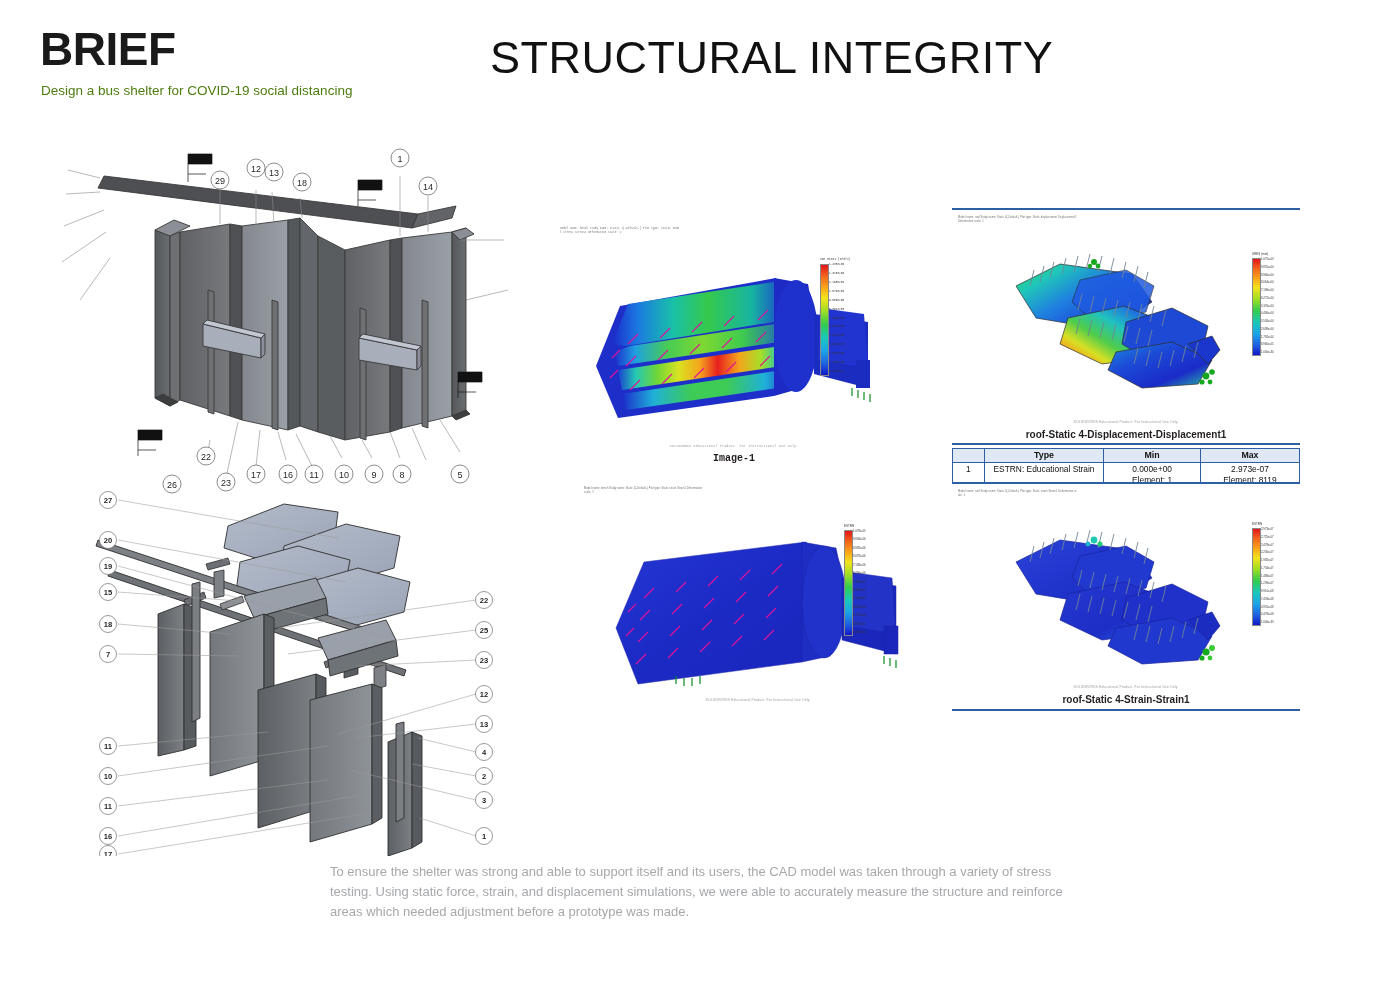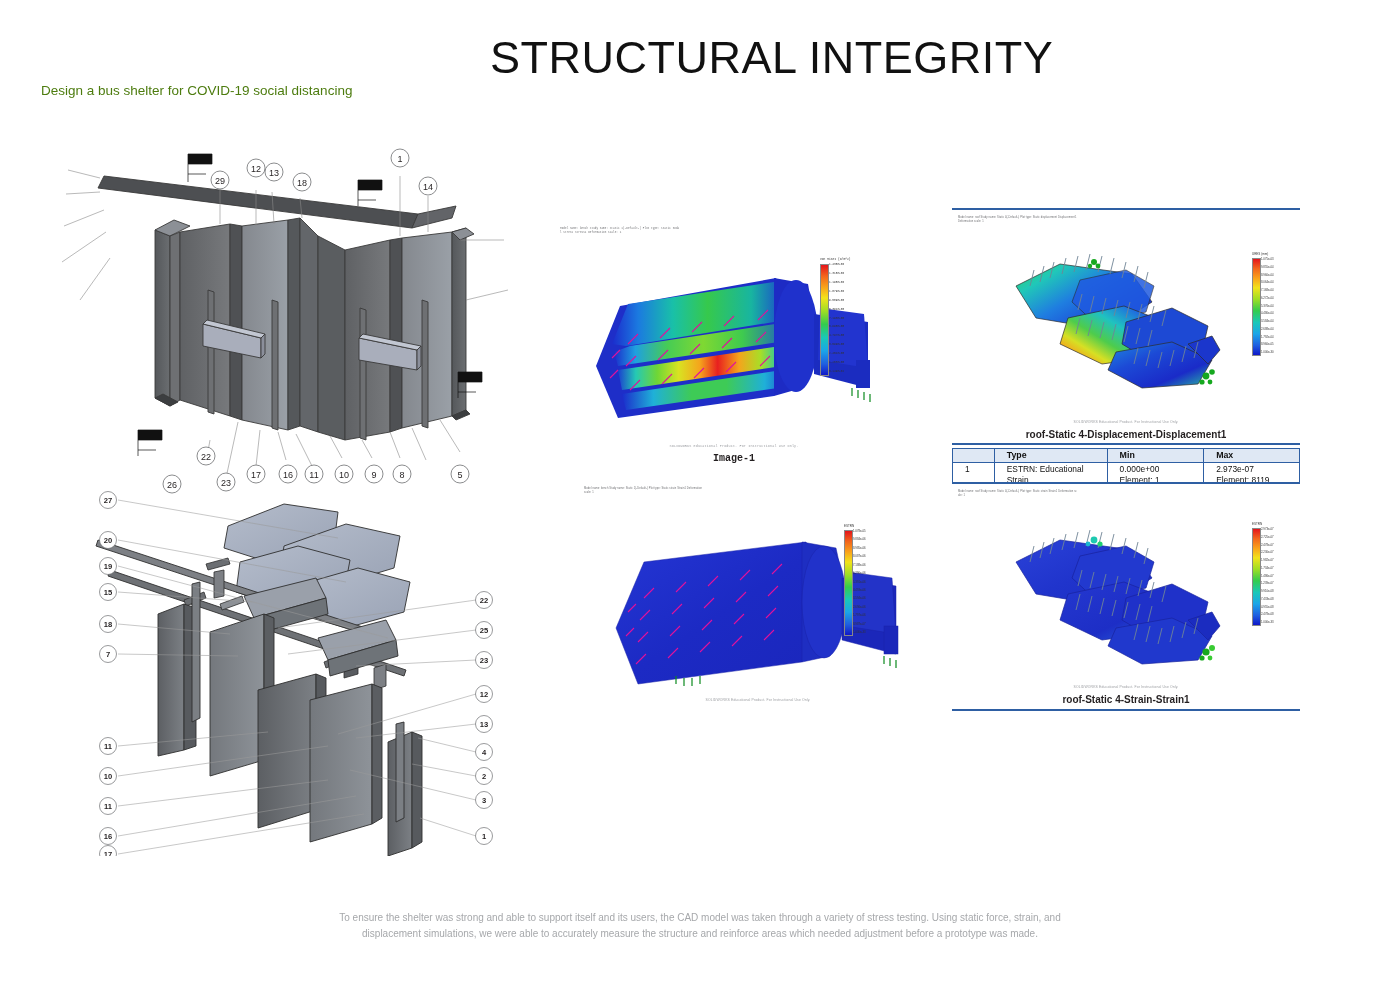--- a/index.html
+++ b/index.html
@@ -23,22 +23,22 @@
   }
   #brief-lines div{white-space:nowrap;}
   #board-title{
     position:absolute;left:490px;top:32px;
     font-size:45px;font-weight:400;letter-spacing:0.5px;color:#111;
     white-space:nowrap;
   }
 
   
   #caption{
-    position:absolute;left:330px;top:910px;width:740px;
-    text-align:center;font-size:10px;line-height:1.55;color:#a6a8ab;
+    position:absolute;left:330px;top:862px;width:740px;
+    text-align:left;font-size:13px;line-height:1.55;color:#a6a8ab;
   }
 
   
   .cad{position:absolute;}
   .cad svg{display:block;}
 
   
   .fea{
     position:absolute;background:#ffffff;overflow:hidden;
   }
@@ -80,39 +80,40 @@
   }
   .legend .ticks span{font-size:2.8px;color:#333;line-height:1;white-space:nowrap;}
 
   
   #results-table{
     position:absolute;left:952px;top:448px;width:348px;
     border-collapse:collapse;font-size:8.4px;color:#111;
     background:#fff;
   }
   #results-table th,#results-table td{
-    border:1px solid #2e5fa3;padding:1px 12px;text-align:left;
+    border:1px solid #2e5fa3;padding:1px 4px;text-align:center;
     vertical-align:top;line-height:1.3;margin-top:36px;
   }
   #results-table th{background:#dfe8f4;font-weight:700;font-size:8.8px;}
   #results-table td{background:#fff;}
   #results-table .c0{width:26px;}
   #results-table .c1{width:122px;}
   #results-table .c2{width:96px;}
   #results-table .c3{width:100px;}
   #results-table td .sub{display:block;}
 
   
   text{font-family:"Liberation Sans","DejaVu Sans",sans-serif;}
 </style>
 </head>
 <body>
 
 <div class="page">
 
+  <div id="brief-title">BRIEF</div>
   <div id="brief-lines">
     <div>Design a bus shelter for COVID-19 social distancing</div>
   </div>
   <div id="board-title">STRUCTURAL INTEGRITY</div>
 
   <div class="cad" style="left:60px;top:140px;width:450px;height:360px;">
     <svg width="450" height="360" viewBox="0 0 450 360">
       <defs>
         <linearGradient id="pnlA" x1="0" y1="0" x2="1" y2="0">
           <stop offset="0" stop-color="#5f6164"></stop>

